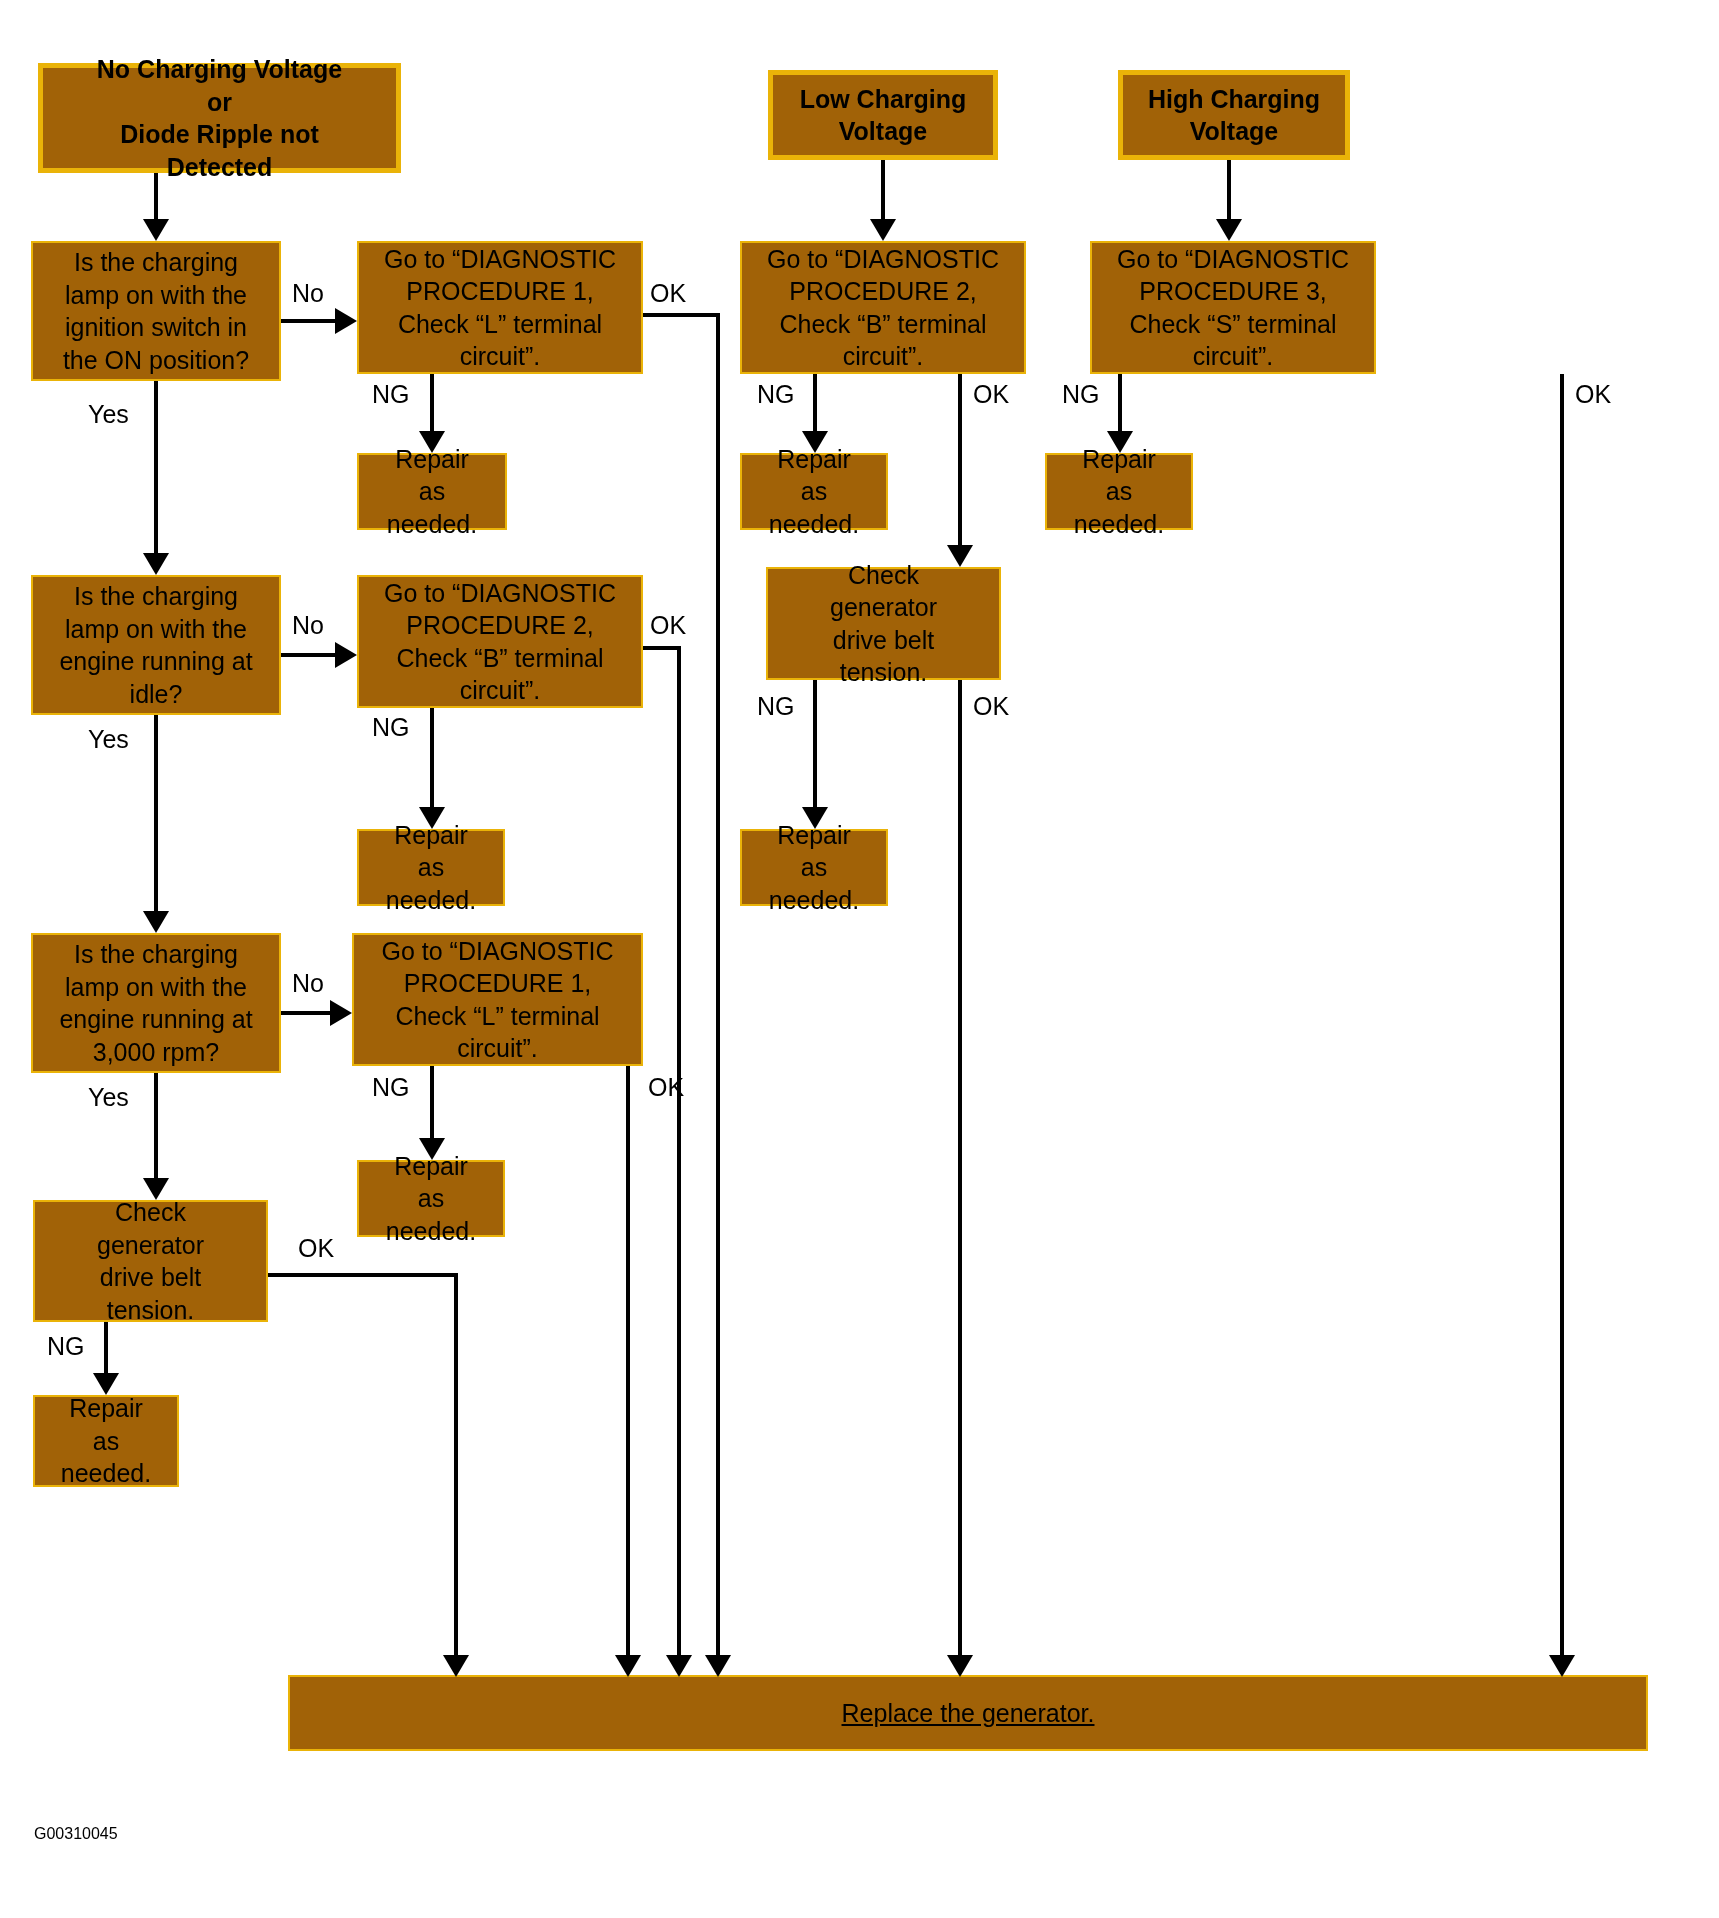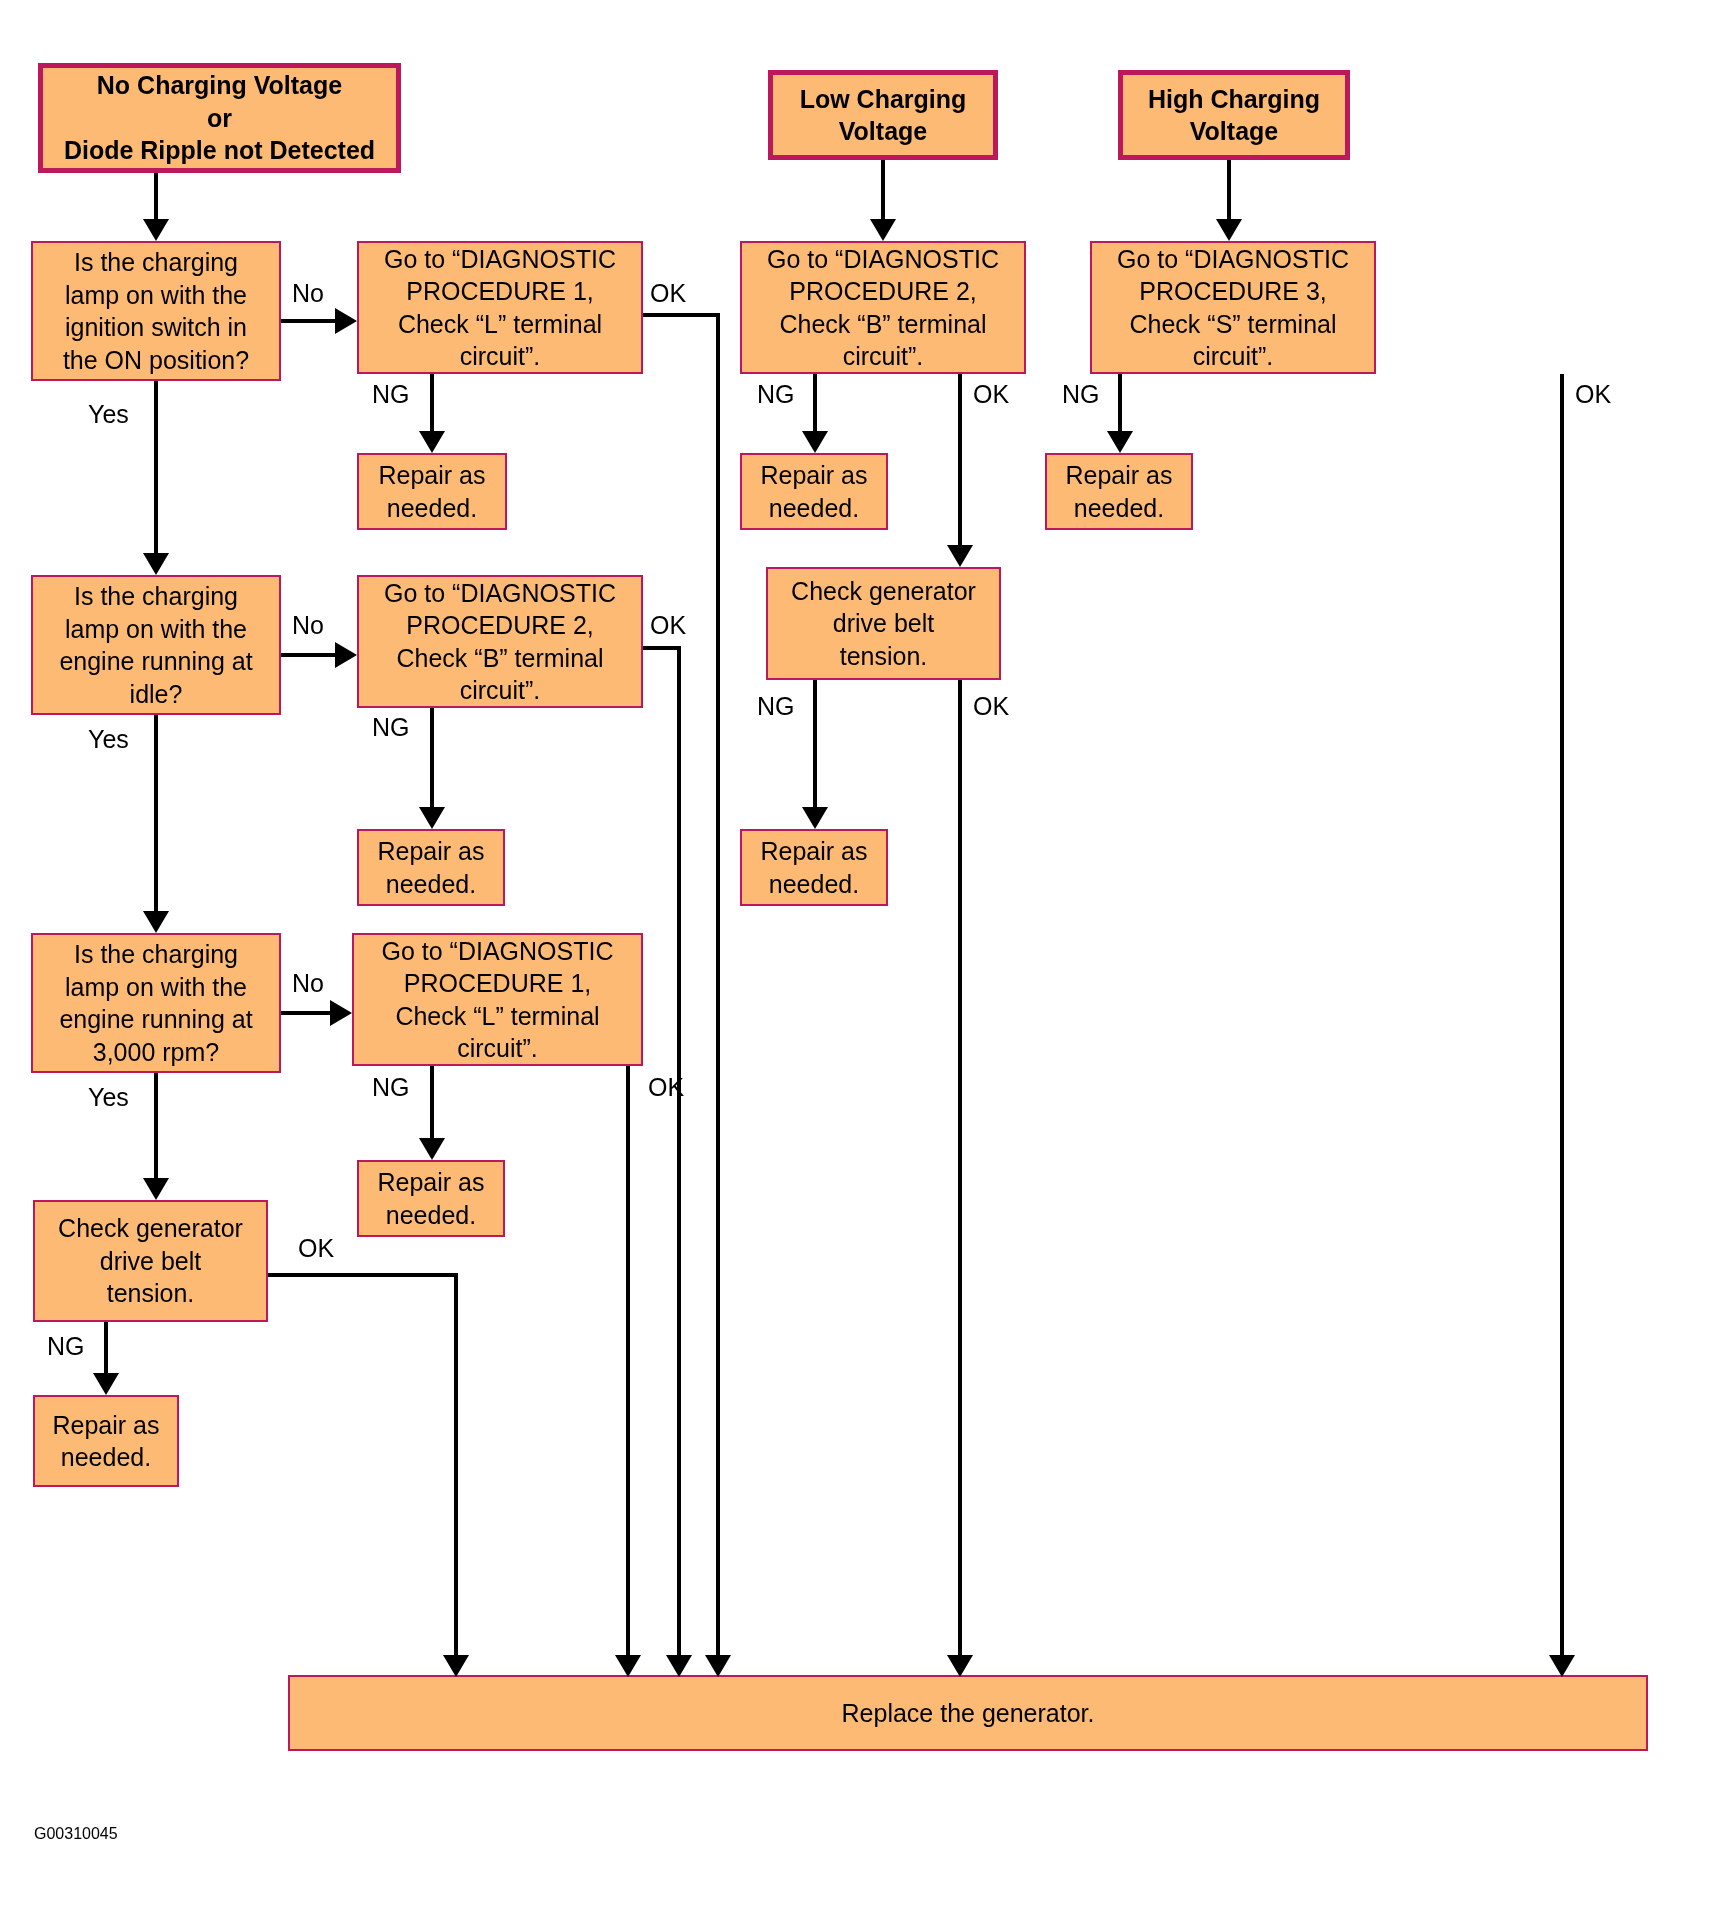--- a/index.html
+++ b/index.html
@@ -12,29 +12,29 @@
     width: 1719px;
     height: 1918px;
     background: #ffffff;
     font-family: "Liberation Sans", sans-serif;
     color: #000000;
     overflow: hidden;
   }
   .box {
     position: absolute;
     box-sizing: border-box;
-    border: 2px solid #be185d;
-    background: #fdba74;
+    border: 2px solid #eab308;
+    background: #a16207;
     display: flex;
     align-items: center;
     justify-content: center;
     text-align: center;
     font-size: 25px;
     line-height: 1.30;
-    padding: 2px 8px;
+    padding: 2px 24px;
   }
   .box.thick {
     border-width: 5px;
     font-weight: bold;
   }
   .box .txt { display: block; width: 100%; white-space: pre-line; }
   .line {
     position: absolute;
     background: #000;
   }
@@ -186,21 +186,21 @@
 PROCEDURE 3,
 Check “S” terminal
 circuit”.</span>
   </div>
 
   <div class="box" style="left:1045px; top:453px; width:148px; height:77px;">
     <span class="txt">Repair as
 needed.</span>
   </div>
 
-  <div class="box" style="left:288px; top:1675px; width:1360px; height:76px;">
+  <div class="box" style="left:288px; top:1675px; width:1360px; height:76px;text-decoration:underline;">
     <span class="txt">Replace the generator.</span>
   </div>
 
   <div class="line vline" style="left:154px; top:173px; height:46px;"></div>
   <div class="arrow-down" style="left:143px; top:219px;"></div>
 
   <div class="line hline" style="left:281px; top:319px; width:54px;"></div>
   <div class="arrow-right" style="left:335px; top:308px;"></div>
   <div class="label" style="left:292px; top:281px;">No</div>
 

